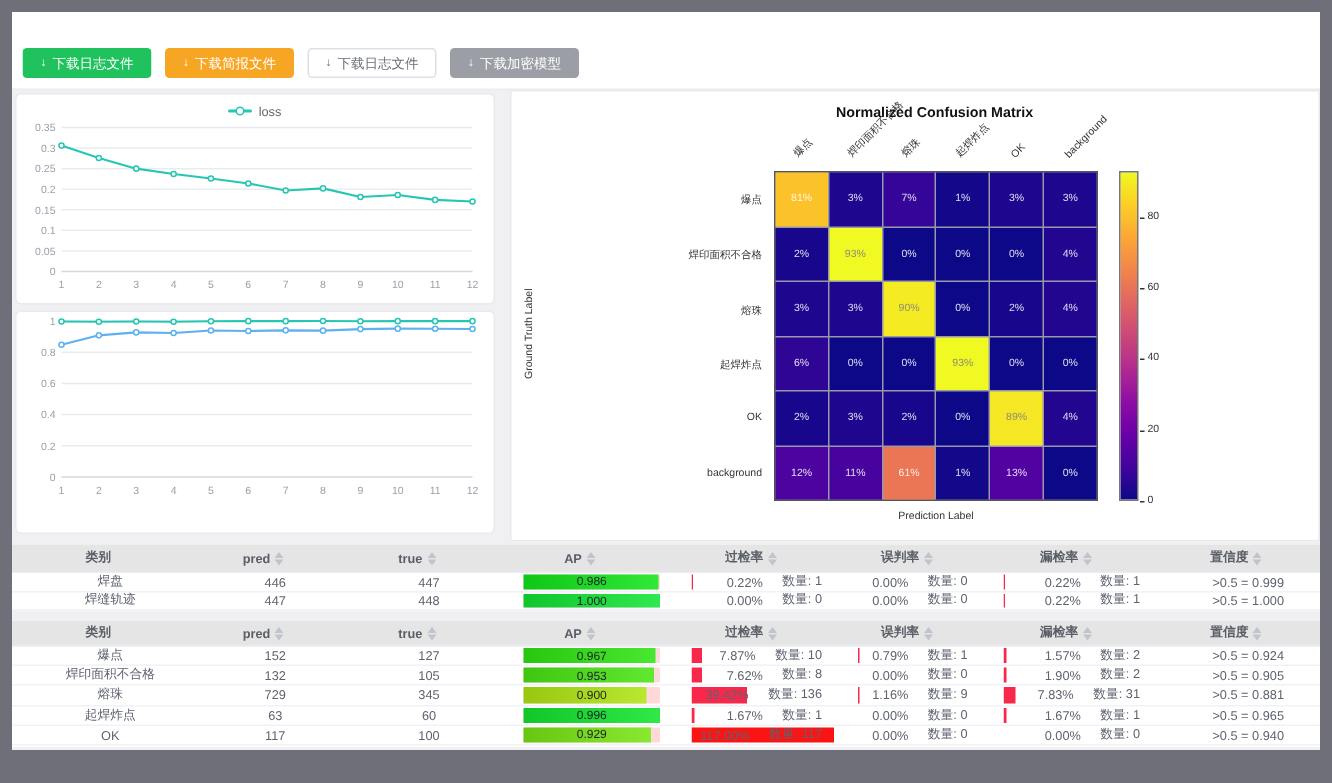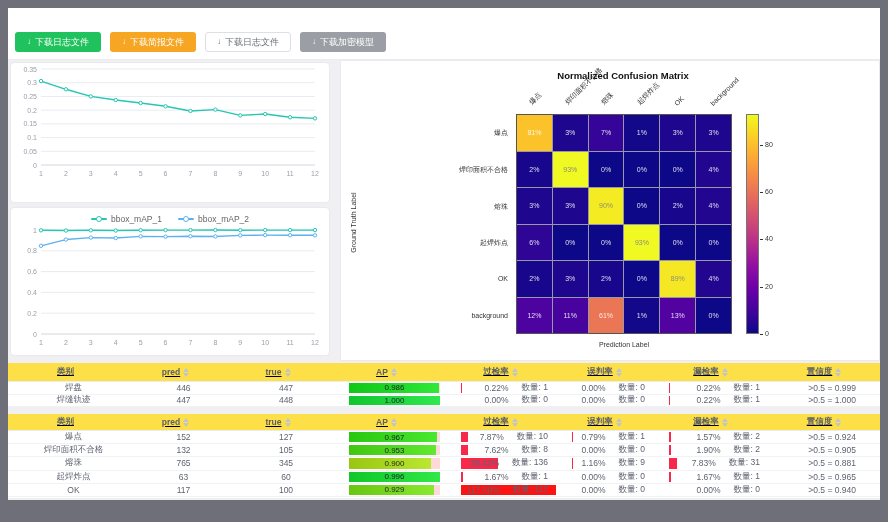--- a/index.html
+++ b/index.html
@@ -39,21 +39,21 @@
   #cm-colorbar { position:absolute; left:405px; top:53px; width:13px; height:220px; border:1px solid #777;
     background:linear-gradient(to top,#0d0887 0%,#41049d 10%,#6a00a8 20%,#8f0da4 30%,#b12a90 40%,#cc4778 50%,#e16462 60%,#f2844b 70%,#fca636 80%,#fcce25 90%,#f0f921 100%); }
   .cb-tick { position:absolute; font-size:7px; color:#333; left:424px; }
   .cb-mark { position:absolute; left:419px; width:3px; height:1px; background:#333; }
 
   
   .tblock { position:absolute; left:0; width:872px; background:#fff; }
   #tbl1 { top:355px; height:44px; }
   #tbl2 { top:406px; height:84px; }
   .thead, .trow { display:grid; grid-template-columns:115px 105px 100px 117px 111px 97px 115px 112px; }
-  .thead { background:#fde047; height:19px; border-bottom:1px solid #e9ecf2;text-decoration:underline; }
+  .thead { background:#e5e5e5; height:19px; border-bottom:1px solid #e9ecf2; }
   #tbl2 .thead { height:17px; }
   .th { display:flex; align-items:center; justify-content:center; gap:3px; font-size:8.5px; font-weight:bold; color:#5a5e66; cursor:pointer; }
   .carets { display:flex; flex-direction:column; gap:1px; }
   .car-up { width:0; height:0; border-left:3px solid transparent; border-right:3px solid transparent; border-bottom:4px solid #c0c4cc; }
   .car-dn { width:0; height:0; border-left:3px solid transparent; border-right:3px solid transparent; border-top:4px solid #c0c4cc; }
   .trow { border-bottom:1px solid #f1f2f6; }
   #tbl1 .trow { height:12.5px; }
   #tbl2 .trow { height:13.2px; }
   .td { font-size:8.5px; color:#5f6370; display:flex; align-items:center; justify-content:center; position:relative; overflow:hidden;margin-left:16px; }
   .td.ap { padding:1px 5px; }
@@ -84,20 +84,26 @@
       <span class="dl">↓</span>
       <span>下载日志文件</span>
     </button>
     <button class="btn gray">
       <span class="dl">↓</span>
       <span>下载加密模型</span>
     </button>
   </div>
 
   <div class="card" id="card-loss">
+    <div class="legend" id="legend-loss">
+      <div class="legend-item">
+        <span class="legend-marker" style="--c: #26c6b2;"></span>
+        <span class="legend-label">loss</span>
+      </div>
+    </div>
     <div id="loss-plot"><svg width="316" height="116">
           <line x1="30" x2="304" y1="102" y2="102" stroke="#d4d7dd" stroke-width="1"></line>
           <text x="26" y="104.5" text-anchor="end" font-size="7" fill="#9aa0ab">0</text>
           <line x1="30" x2="304" y1="88.28571428571428" y2="88.28571428571428" stroke="#e8ebf1" stroke-width="1"></line>
           <text x="26" y="90.78571428571428" text-anchor="end" font-size="7" fill="#9aa0ab">0.05</text>
           <line x1="30" x2="304" y1="74.57142857142856" y2="74.57142857142856" stroke="#e8ebf1" stroke-width="1"></line>
           <text x="26" y="77.07142857142856" text-anchor="end" font-size="7" fill="#9aa0ab">0.1</text>
           <line x1="30" x2="304" y1="60.857142857142854" y2="60.857142857142854" stroke="#e8ebf1" stroke-width="1"></line>
           <text x="26" y="63.357142857142854" text-anchor="end" font-size="7" fill="#9aa0ab">0.15</text>
           <line x1="30" x2="304" y1="47.14285714285714" y2="47.14285714285714" stroke="#e8ebf1" stroke-width="1"></line>
@@ -130,30 +136,20 @@
           <circle cx="179.45454545454547" cy="47.96571428571428" r="1.7" fill="#fff" stroke="#26c6b2" stroke-width="1"></circle>
           <circle cx="204.36363636363637" cy="46.59428571428571" r="1.7" fill="#fff" stroke="#26c6b2" stroke-width="1"></circle>
           <circle cx="229.27272727272728" cy="52.354285714285716" r="1.7" fill="#fff" stroke="#26c6b2" stroke-width="1"></circle>
           <circle cx="254.1818181818182" cy="50.98285714285714" r="1.7" fill="#fff" stroke="#26c6b2" stroke-width="1"></circle>
           <circle cx="279.0909090909091" cy="54.27428571428572" r="1.7" fill="#fff" stroke="#26c6b2" stroke-width="1"></circle>
           <circle cx="304" cy="55.37142857142857" r="1.7" fill="#fff" stroke="#26c6b2" stroke-width="1"></circle>
         </svg></div>
   </div>
 
   <div class="card" id="card-map">
-    <div class="legend" id="legend-map">
-      <div class="legend-item">
-        <span class="legend-marker" style="--c: #26c6b2;"></span>
-        <span class="legend-label">bbox_mAP_1</span>
-      </div>
-      <div class="legend-item">
-        <span class="legend-marker" style="--c: #5eb1f0;"></span>
-        <span class="legend-label">bbox_mAP_2</span>
-      </div>
-    </div>
     <div id="map-plot"><svg width="316" height="124">
           <line x1="30" x2="304" y1="110" y2="110" stroke="#d4d7dd" stroke-width="1"></line>
           <text x="26" y="112.5" text-anchor="end" font-size="7" fill="#9aa0ab">0</text>
           <line x1="30" x2="304" y1="89.2" y2="89.2" stroke="#e8ebf1" stroke-width="1"></line>
           <text x="26" y="91.7" text-anchor="end" font-size="7" fill="#9aa0ab">0.2</text>
           <line x1="30" x2="304" y1="68.4" y2="68.4" stroke="#e8ebf1" stroke-width="1"></line>
           <text x="26" y="70.9" text-anchor="end" font-size="7" fill="#9aa0ab">0.4</text>
           <line x1="30" x2="304" y1="47.6" y2="47.6" stroke="#e8ebf1" stroke-width="1"></line>
           <text x="26" y="50.1" text-anchor="end" font-size="7" fill="#9aa0ab">0.6</text>
           <line x1="30" x2="304" y1="26.799999999999997" y2="26.799999999999997" stroke="#e8ebf1" stroke-width="1"></line>
@@ -478,21 +474,21 @@
         </div>
         <div class="td rate">
           <div class="rate-bar" style="width: 1.9%;"></div>
           <div class="rate-pct">1.90%</div>
           <div class="rate-cnt">数量: 2</div>
         </div>
         <div class="td conf">&gt;0.5 = 0.905</div>
       </div>
       <div class="trow">
         <div class="td">熔珠</div>
-        <div class="td">765</div>
+        <div class="td">729</div>
         <div class="td">345</div>
         <div class="td ap">
           <div class="ap-track">
             <div class="ap-fill" style="width: 90%; background: linear-gradient(90deg, rgb(153, 198, 16), rgb(186, 232, 48));"></div>
             <div class="ap-text">0.900</div>
           </div>
         </div>
         <div class="td rate">
           <div class="rate-bar" style="width: 39.42%;"></div>
           <div class="rate-pct">39.42%</div>

